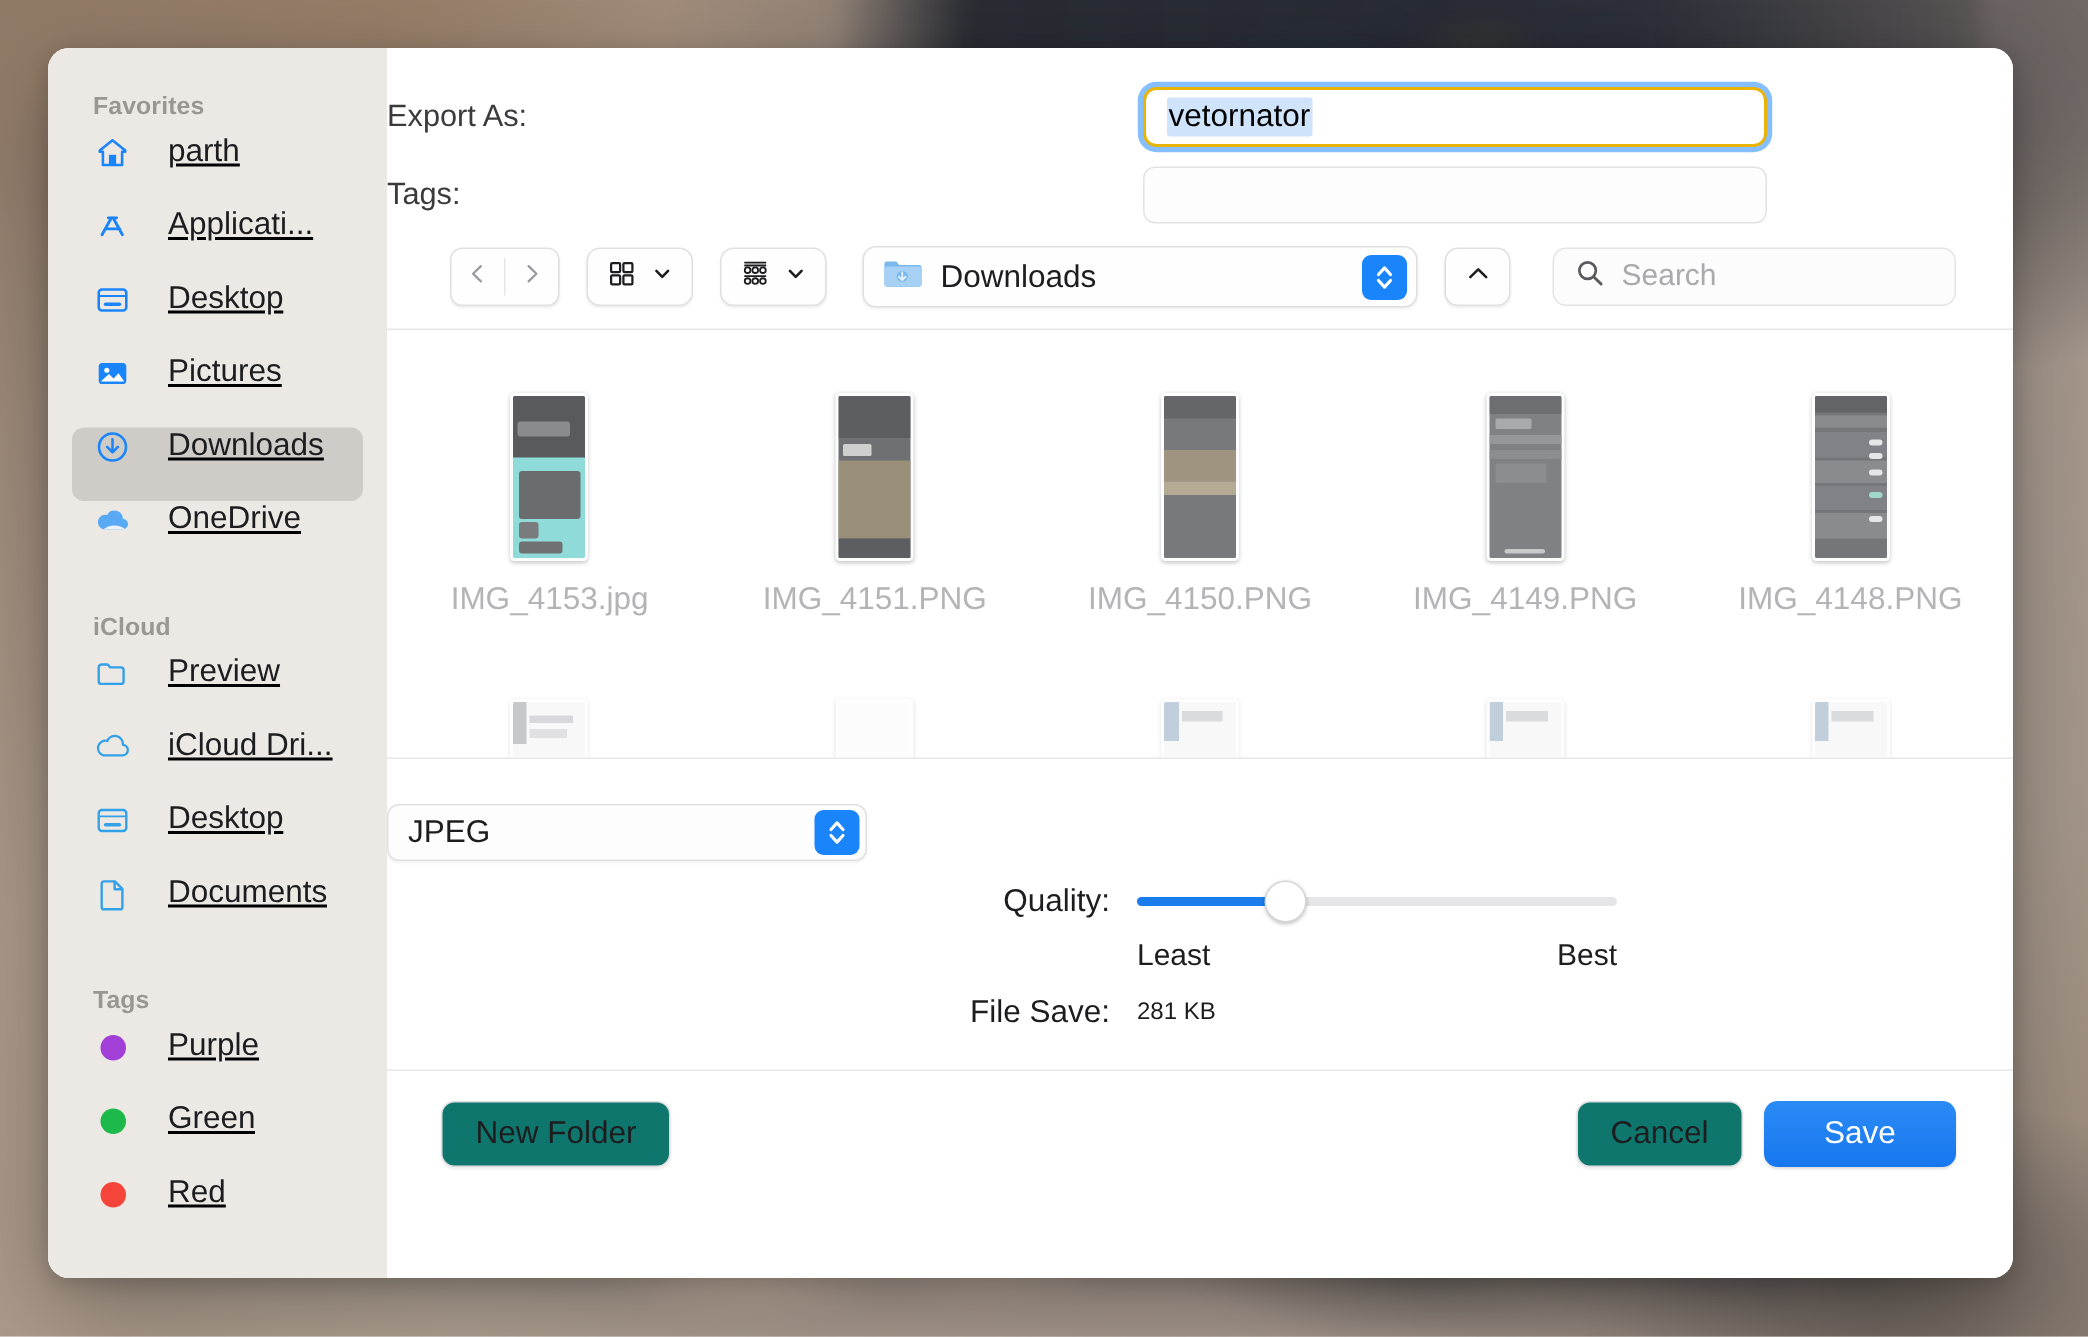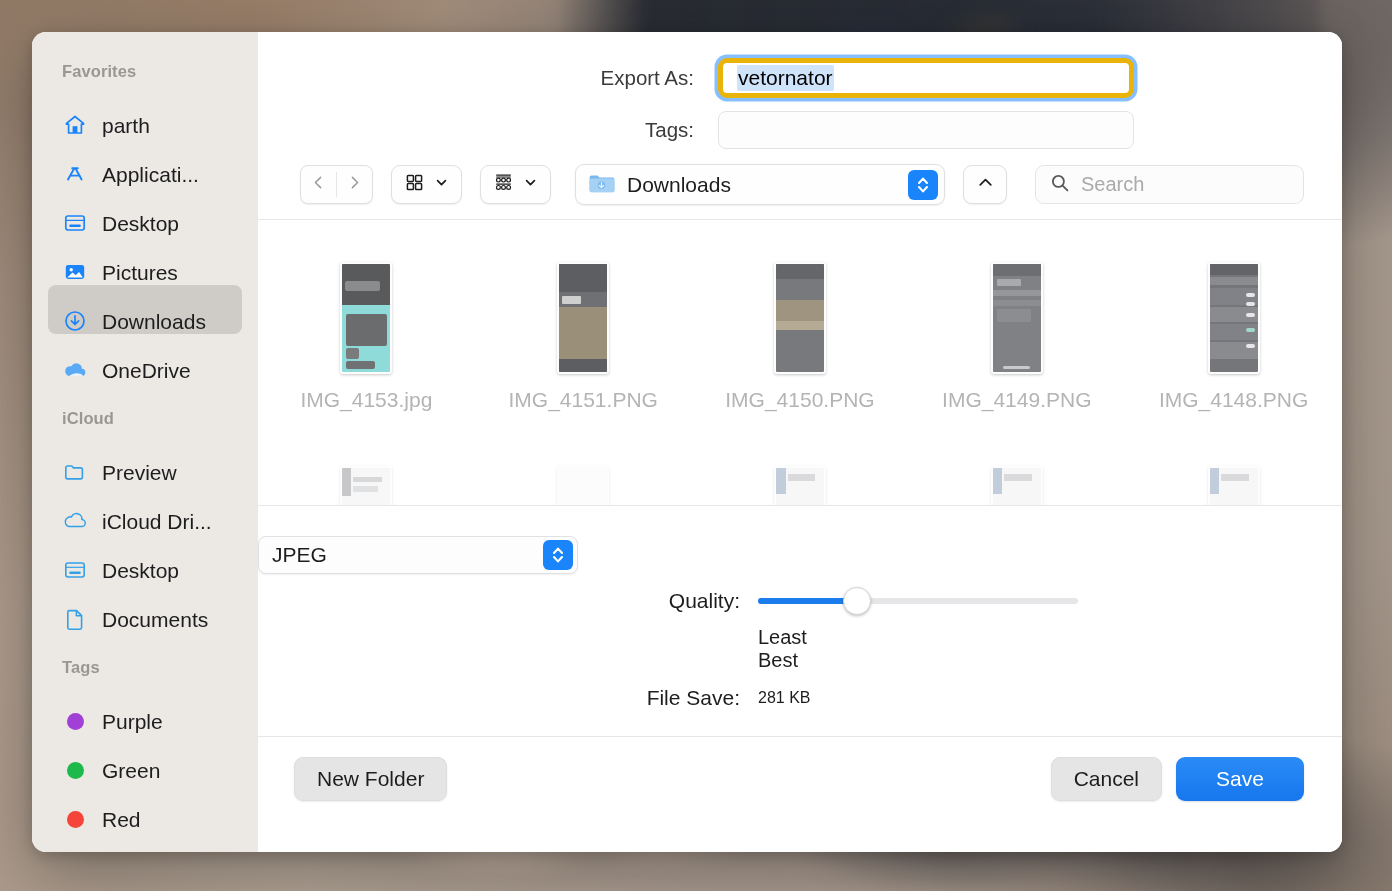--- a/index.html
+++ b/index.html
@@ -81,27 +81,28 @@
     font-size: 16.5px;
     font-weight: bold;
     color: #9a9793;
     padding: 0 0 8px 30px;
     letter-spacing: 0.1px;
   }
   .side-section-title.spaced { padding-top: 26px; }
 
   .side-item {
     display: flex;
-    align-items: flex-end;
+    align-items: flex-start;
     height: 49px;
     margin: 0 16px;
     padding-left: 14px;
     border-radius: 8px;
-    gap: 14px;
+    gap: 24px;
     cursor: default;
+    text-decoration: underline;
   }
   .side-item.selected { background: #cfccc7; }
   .side-item .s-icon {
     width: 26px; height: 26px;
     flex: 0 0 26px;
     display: flex; align-items: center; justify-content: center;
   }
   .side-item .s-label {
     font-size: 21px;
     color: #1d1d1f;
@@ -120,33 +121,33 @@
   }
 
   
   .field-block { padding: 20px 38px 0 0; }
   .field-row {
     display: flex;
     align-items: center;
     height: 52px;
   }
   .field-label {
-    width: 460px;
-    text-align: right;
+    width: 504px;
+    text-align: left;
     padding-right: 24px;
     font-size: 20.5px;
     color: #3b3b3d;
     flex: 0 0 auto;
   }
   .name-field {
     width: 416px;
     height: 40px;
     border-radius: 9px;
     background: #ffffff;
-    border: 5px solid #eab308;
+    border: 2px solid #eab308;
     box-shadow: 0 0 0 3.5px rgba(0,122,255,0.48);
     display: flex;
     align-items: center;
     padding: 0 14px;
   }
   .name-field .val {
     font-size: 21px;
     color: #000;
     background: #cfe3fb;
     padding: 1px 1px;
@@ -362,21 +363,20 @@
     border: 0.5px solid #d6d6d8;
     box-shadow: 0 1px 3px rgba(0,0,0,0.26);
   }
   .scale-row {
     display: flex;
     width: 320px;
     justify-content: space-between;
     font-size: 20px;
     color: #1d1d1f;
     margin-top: 6px;
-    flex-direction: column;
   }
   .filesize { font-size: 16px; color: #1d1d1f; }
 
   
   .footer {
     height: 83px;
     display: flex;
     align-items: center;
     padding: 0 38px 0 36px;
     gap: 14px;
@@ -386,21 +386,21 @@
     border-radius: 9px;
     font-size: 21px;
     display: flex;
     align-items: center;
     justify-content: center;
     padding: 0 22px;
     cursor: default;
     white-space: nowrap;
   }
   .btn.plain {
-    background: #e5e5e5;
+    background: #0f766e;
     border: 1px solid #dedee0;
     box-shadow: 0 1px 2px rgba(0,0,0,0.08);
     color: #1d1d1f;
   }
   .btn.primary {
     background: linear-gradient(180deg, #2b8bf5 0%, #1677ef 100%);
     color: #ffffff;
     border: none;
     box-shadow: 0 1px 2px rgba(0,0,0,0.14);
     min-width: 128px;

